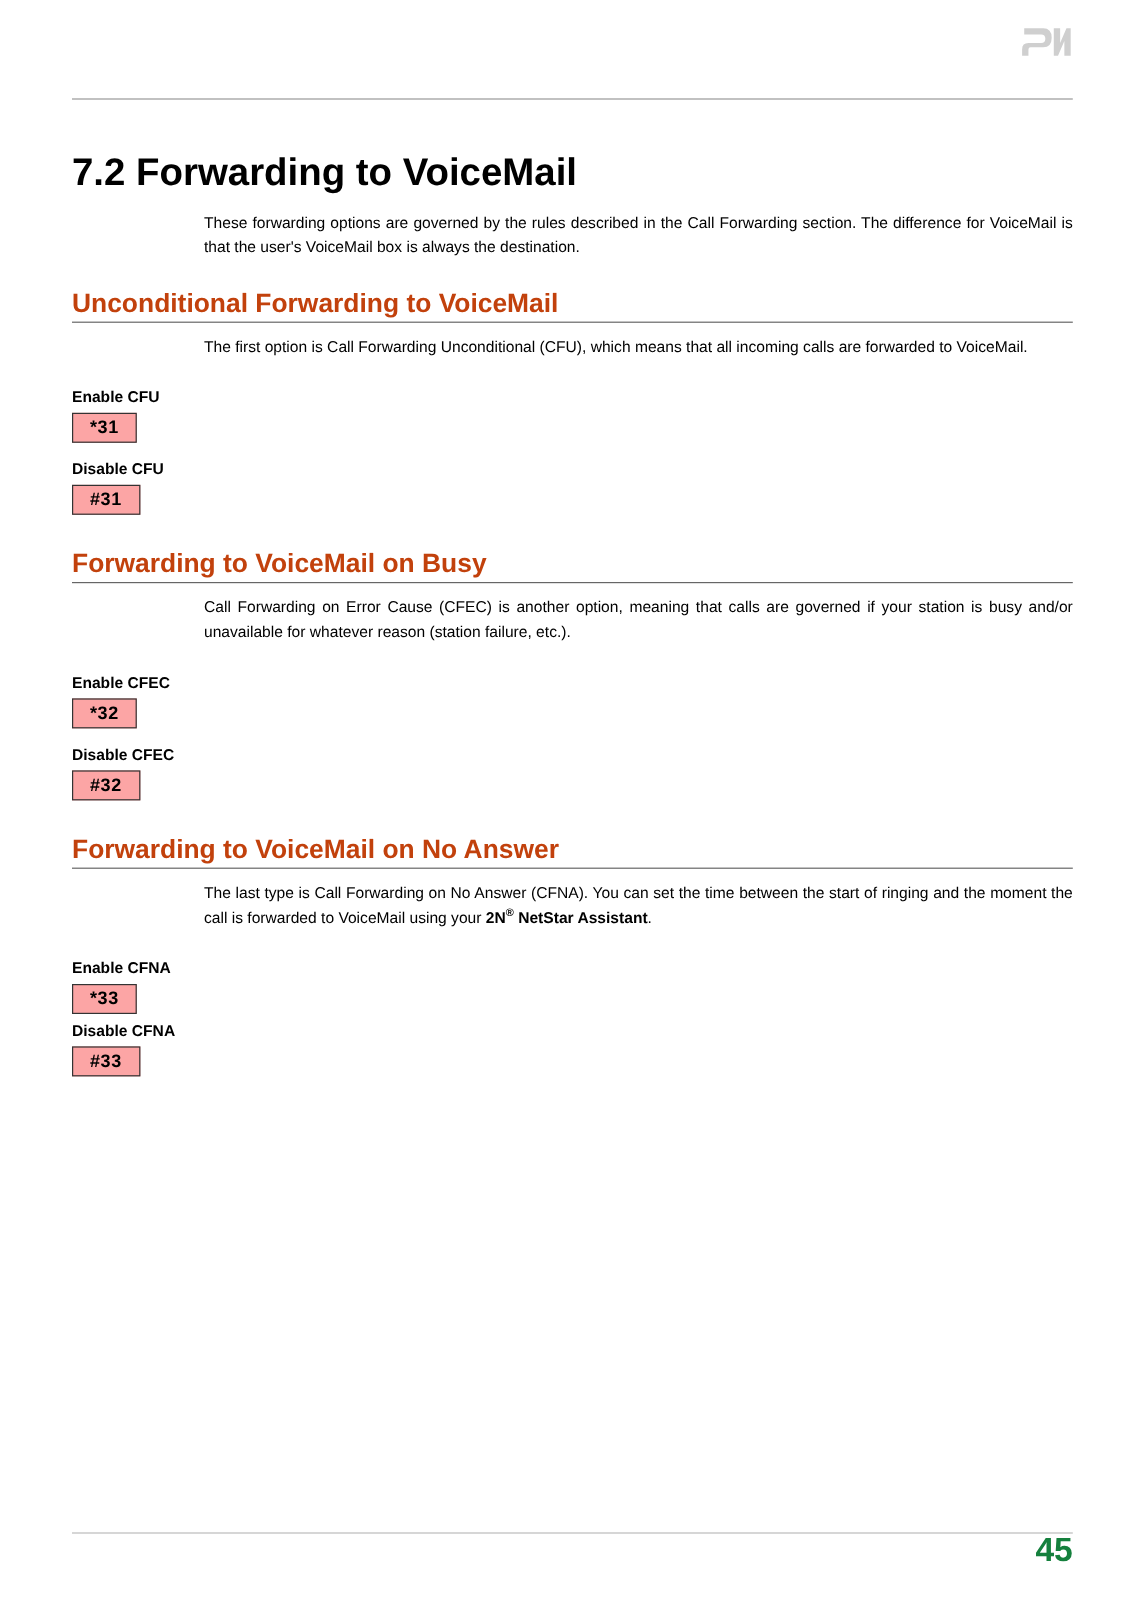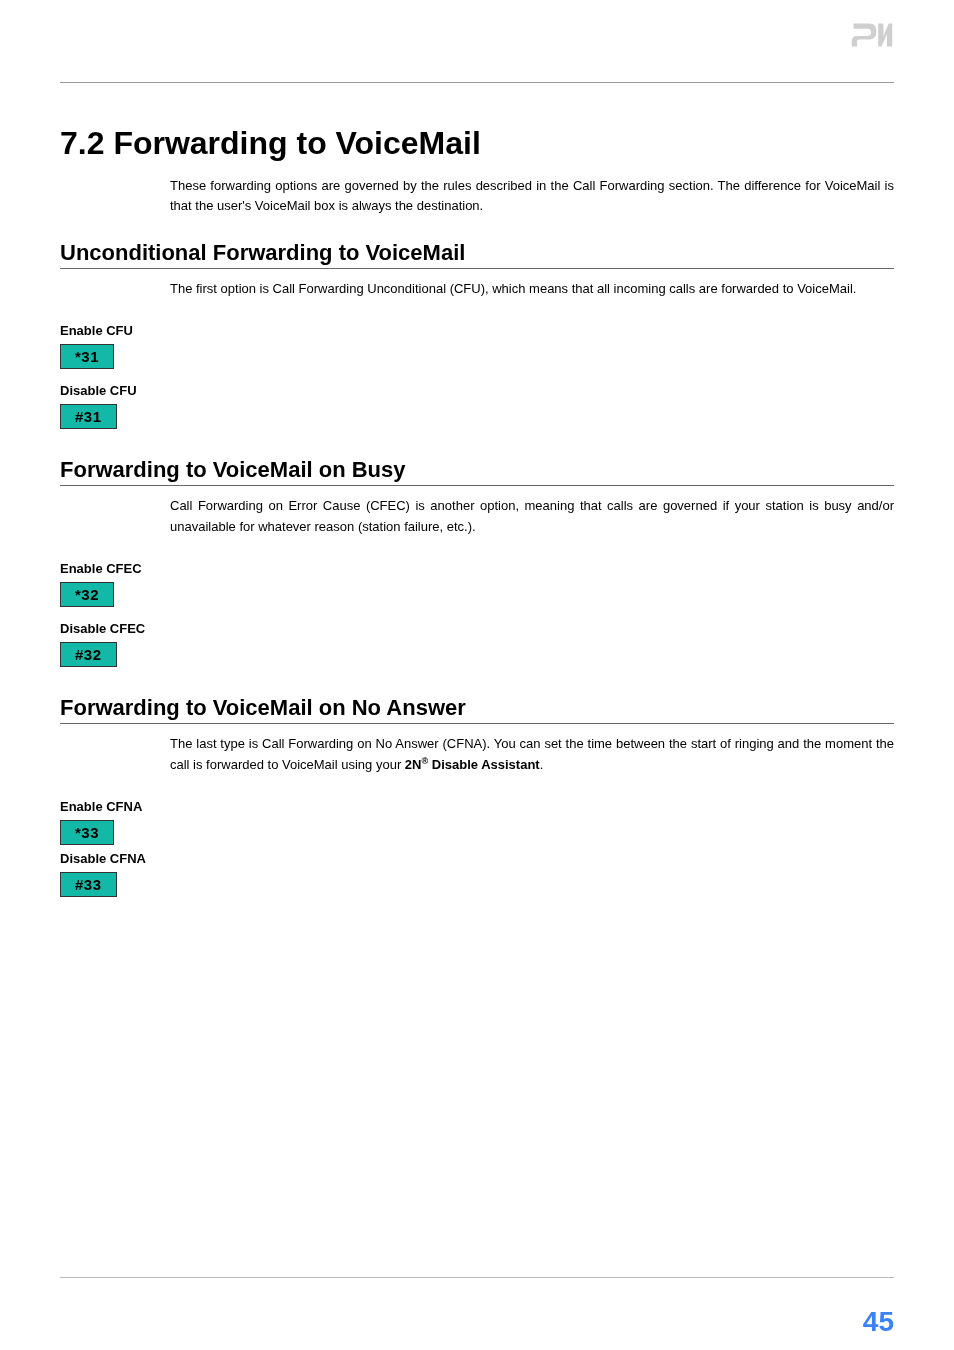--- a/index.html
+++ b/index.html
@@ -43,54 +43,54 @@
     color: #000;
     text-align: justify;
     margin-left: 110px;
     margin-right: 0;
     margin-bottom: 24px;
   }
   h2 {
     font-size: 22px;
     font-weight: bold;
     font-family: Arial, Helvetica, sans-serif;
-    color: #000000;
+    color: #c2410c;
     border-bottom: 1px solid #666;
     padding-bottom: 2px;
     margin-top: 8px;
     margin-bottom: 10px;
   }
   .code-block-area {
     text-align: left;
     margin-top: 14px;
     margin-bottom: 28px;
   }
   .code-label {
     font-weight: bold;
     font-size: 13px;
     margin-top: 14px;
     margin-bottom: 6px;
   }
   .code-box {
     display: inline-block;
-    background: #14b8a6;
+    background: #fca5a5;
     border: 1.5px solid #333;
     padding: 3px 14px;
     font-weight: bold;
     font-size: 15px;
     font-family: Verdana, Geneva, sans-serif;
     letter-spacing: 0.5px;
   }
   .page-number {
     position: absolute;
-    bottom: 12px;
+    bottom: 42px;
     right: 60px;
     font-size: 28px;
     font-weight: bold;
-    color: #3b82f6;
+    color: #15803d;
     font-family: Arial, Helvetica, sans-serif;
   }
   .bottom-rule {
     position: absolute;
     bottom: 72px;
     left: 60px;
     right: 60px;
     border-top: 1px solid #bbb;
   }
   .inline-brand {
@@ -129,21 +129,21 @@
 <p class="body-text">Call Forwarding on Error Cause (CFEC) is another option, meaning that calls are governed if your station is busy and/or unavailable for whatever reason (station failure, etc.).</p>
 <div class="code-block-area">
   <div class="code-label">Enable CFEC</div>
   <div class="code-box">*32</div>
   <div class="code-label">Disable CFEC</div>
   <div class="code-box">#32</div>
 </div>
 
 <h2>Forwarding to VoiceMail on No Answer</h2>
 <p class="body-text">
-  <span>The last type is Call Forwarding on No Answer (CFNA). You can set the time between the start of ringing and the moment the call is forwarded to VoiceMail using your </span><span class="inline-brand"><span>2N</span><sup>®</sup><span> Disable Assistant</span></span><span>.</span>
+  <span>The last type is Call Forwarding on No Answer (CFNA). You can set the time between the start of ringing and the moment the call is forwarded to VoiceMail using your </span><span class="inline-brand"><span>2N</span><sup>®</sup><span> NetStar Assistant</span></span><span>.</span>
 </p>
 <div class="code-block-area" style="margin-bottom:10px;">
   <div class="code-label">Enable CFNA</div>
   <div class="code-box">*33</div>
   <div class="code-label" style="margin-top:6px;">Disable CFNA</div>
   <div class="code-box">#33</div>
 </div>
 
 <div class="bottom-rule"></div>
 <div class="page-number">45</div>

